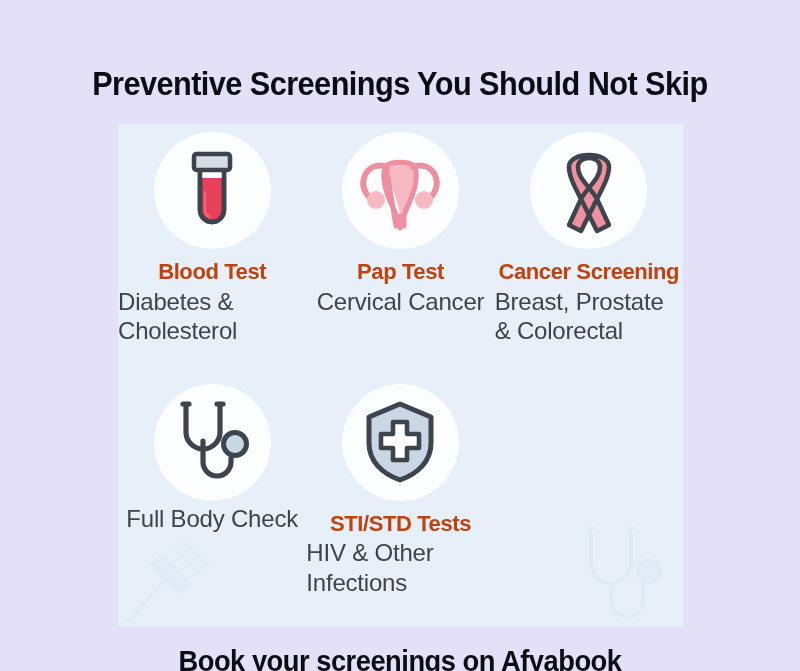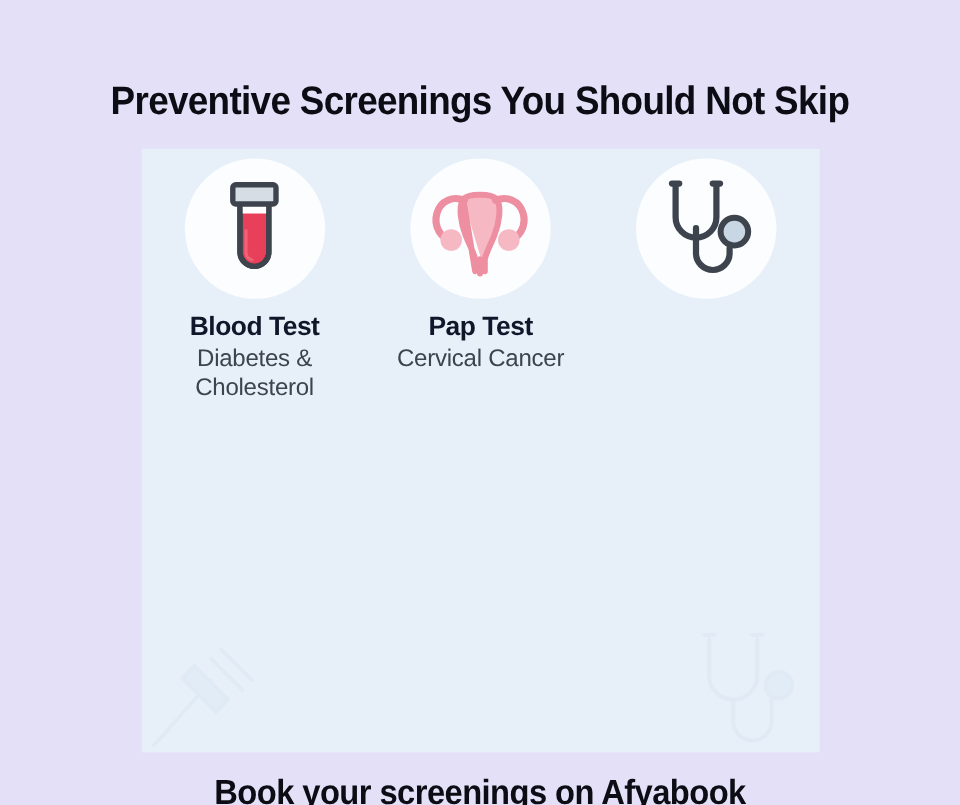--- a/index.html
+++ b/index.html
@@ -80,33 +80,33 @@
     display: flex;
     align-items: center;
     justify-content: center;
     flex: none;
   }
 
   .card-title {
     margin-top: 11px;
     font-size: 22px;
     font-weight: bold;
-    color: #0f172a;
+    color: #c2410c;
     line-height: 1.08;
     text-align: center;
     letter-spacing: -0.4px;
   }
 
   .card-sub {
     margin-top: 3px;
-    font-size: 20px;
+    font-size: 24px;
     font-weight: normal;
     color: #3c444c;
     line-height: 1.22;
-    text-align: center;
+    text-align: left;
     letter-spacing: -0.2px;
   }
 
   .footer {
     position: absolute;
     left: 0;
     right: 0;
     top: 601px;
     text-align: center;
     font-size: 29px;
@@ -170,36 +170,56 @@
             <path d="M57 17 C66 13 77 17 80 28 C83 39 76 49 68 50" fill="none" stroke="#ee8fa1" stroke-width="6" stroke-linecap="round"></path>
             <circle cx="20" cy="50" r="9" fill="#f6b9c4" stroke="none"></circle>
             <circle cx="68" cy="50" r="9" fill="#f6b9c4" stroke="none"></circle>
             <path d="M44 66 L44 78" stroke="#ee8fa1" stroke-width="5" stroke-linecap="round" fill="none"></path>
           </svg>
         </div>
         <div class="card-title">Pap Test</div>
         <div class="card-sub">Cervical Cancer</div>
       </div>
 
+      <div class="card">
+        <div class="icon-circle">
+          <svg width="76" height="88" viewBox="0 0 76 88">
+            <path d="M27 20 C27 8 49 8 49 20 C49 32 38 38 30 52 L18 78 L30 84 L44 56 C52 40 58 30 58 20 C58 4 18 4 18 20 C18 30 24 40 32 56 L46 84 L58 78 L46 52 C38 38 27 32 27 20 Z" fill="#f0909f" stroke="#3d444d" stroke-width="4.5" stroke-linejoin="round" stroke-linecap="round"></path>
+          </svg>
+        </div>
+        <div class="card-title">Cancer Screening</div>
+        <div class="card-sub">Breast, Prostate &amp; Colorectal</div>
+      </div>
 
 
       <div class="card">
         <div class="icon-circle">
           <svg width="84" height="92" viewBox="0 0 84 92">
             <g fill="none" stroke="#3d444d" stroke-width="5.2" stroke-linecap="round" stroke-linejoin="round">
               <path d="M16 10 L16 36 a17 17 0 0 0 34 0 L50 10"></path>
               <path d="M13 8 L19 8"></path>
               <path d="M47 8 L53 8"></path>
               <path d="M33 53 L33 66 a14 14 0 0 0 28 0 L61 62"></path>
               <path d="M33 53 L33 45"></path>
             </g>
             <circle cx="65" cy="48" r="11.5" fill="#c9d6e3" stroke="#3d444d" stroke-width="5"></circle>
           </svg>
         </div>
-      </div>
-
+        <div class="card-sub">Full Body Check</div>
+      </div>
+
+      <div class="card">
+        <div class="icon-circle">
+          <svg width="80" height="88" viewBox="0 0 80 88">
+            <path d="M40 6 L71 19 L71 45 C71 64 57 76 40 82 C23 76 9 64 9 45 L9 19 Z" fill="#c9d6e3" stroke="#3d444d" stroke-width="5" stroke-linejoin="round"></path>
+            <path d="M33 24 L47 24 L47 36 L59 36 L59 50 L47 50 L47 62 L33 62 L33 50 L21 50 L21 36 L33 36 Z" fill="#ffffff" stroke="#3d444d" stroke-width="4.6" stroke-linejoin="round"></path>
+          </svg>
+        </div>
+        <div class="card-title">STI/STD Tests</div>
+        <div class="card-sub">HIV &amp; Other Infections</div>
+      </div>
 
     </div>
   </div>
 
   <div class="footer">Book your screenings on Afyabook</div>
 
 </div>
 
 </body></html>

